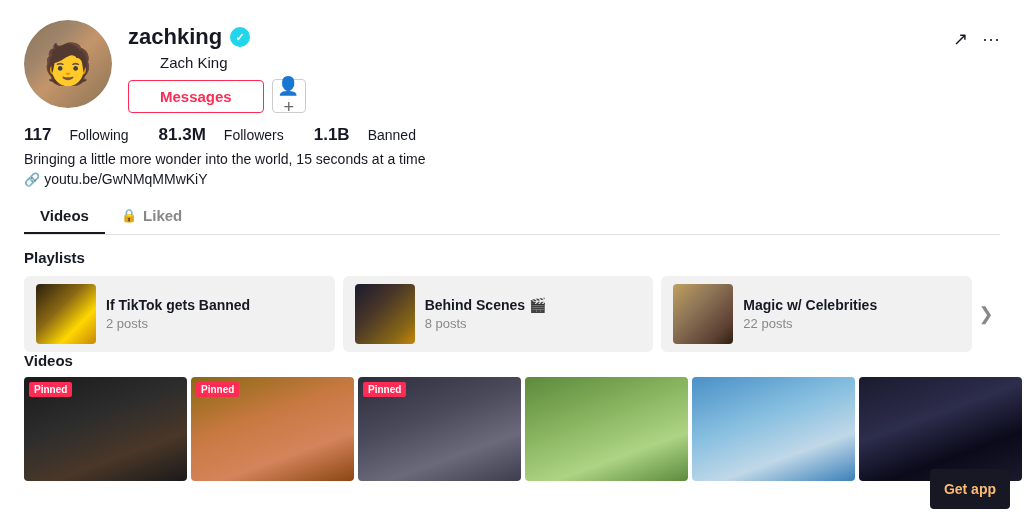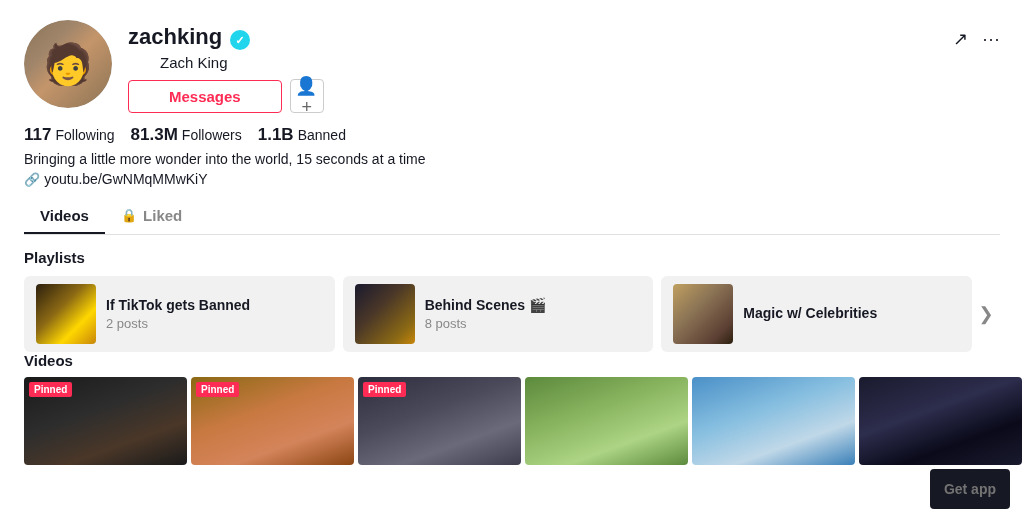--- a/index.html
+++ b/index.html
@@ -51,21 +51,21 @@
       font-size: 40px;
     }
 
     .profile-info {
       flex: 1;
       padding-top: 4px;
     }
 
     .username-row {
       display: flex;
-      align-items: flex-end;
+      align-items: center;
       gap: 8px;
       margin-bottom: 4px;
     }
 
     .username {
       font-size: 22px;
       font-weight: 700;
       color: #161823;
     }
 
@@ -92,21 +92,21 @@
     .action-row {
       display: flex;
       align-items: center;
       gap: 8px;
     }
 
     .messages-btn {
       border: 1.5px solid #fe2c55;
       background: #fff;
       color: #fe2c55;
-      padding: 7px 40px;
+      padding: 7px 31px;
       border-radius: 4px;
       font-size: 15px;
       font-weight: 600;
       cursor: pointer;
     }
 
     .add-friend-btn {
       width: 34px;
       height: 34px;
       border: 1.5px solid #ccc;
@@ -134,21 +134,21 @@
       cursor: pointer;
       color: #161823;
       font-size: 18px;
       display: flex;
       align-items: center;
     }
 
     .stats-row {
       display: flex;
       align-items: center;
-      gap: 4px;
+      gap: 18px;
       margin-bottom: 6px;
     }
 
     .stat-number {
       font-size: 17px;
       font-weight: 700;
       color: #161823;
     }
 
     .stat-label {
@@ -293,21 +293,21 @@
       margin-bottom: 8px;
     }
 
     .videos-grid {
       display: flex;
       gap: 4px;
     }
 
     .video-thumb {
       width: 163px;
-      height: 88px;
+      height: 104px;
       border-radius: 4px;
       flex-shrink: 0;
       position: relative;
       overflow: hidden;
     }
 
     .video-thumb-1 {
       background: linear-gradient(160deg, #1a1a1a 0%, #2d2d2d 40%, #4a3728 70%, #1a1a1a 100%);
     }
     .video-thumb-2 {
@@ -336,21 +336,21 @@
       font-weight: 700;
       padding: 2px 5px;
       border-radius: 2px;
     }
 
     .get-app-btn {
       position: fixed;
       bottom: 14px;
       right: 14px;
       background: #161823;
-      color: #737373;
+      color: #fdba74;
       border: none;
       border-radius: 4px;
       padding: 12px 14px;
       font-size: 14px;
       font-weight: 600;
       cursor: pointer;
     }
 
     .playlists-wrapper {
       display: flex;
@@ -446,20 +446,21 @@
             <span class="playlist-emoji">🎬</span>
           </div>
           <div class="playlist-count">8 posts</div>
         </div>
       </div>
 
       <div class="playlist-card">
         <div class="playlist-thumb playlist-thumb-3"></div>
         <div class="playlist-info">
           <div class="playlist-title">Magic w/ Celebrities</div>
+          <div class="playlist-count">22 posts</div>
         </div>
       </div>
 
     </div>
 
     <div class="chevron-right">
       <span>❯</span>
     </div>
   </div>
 

